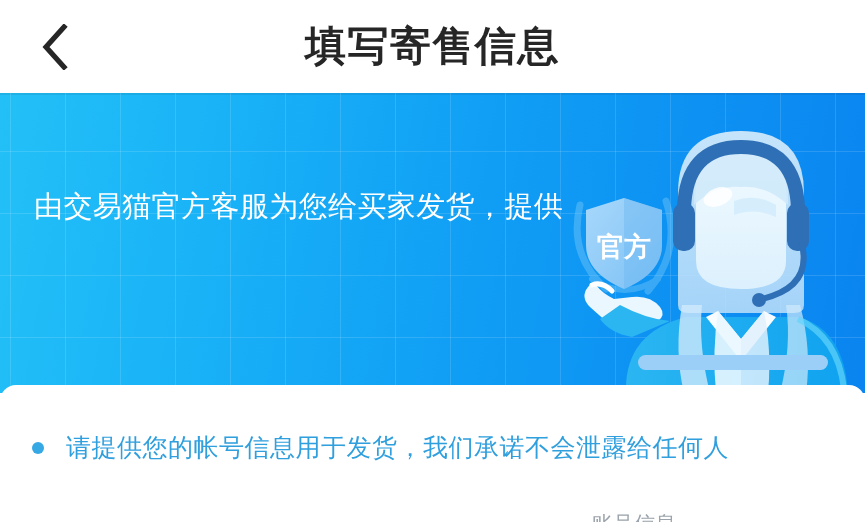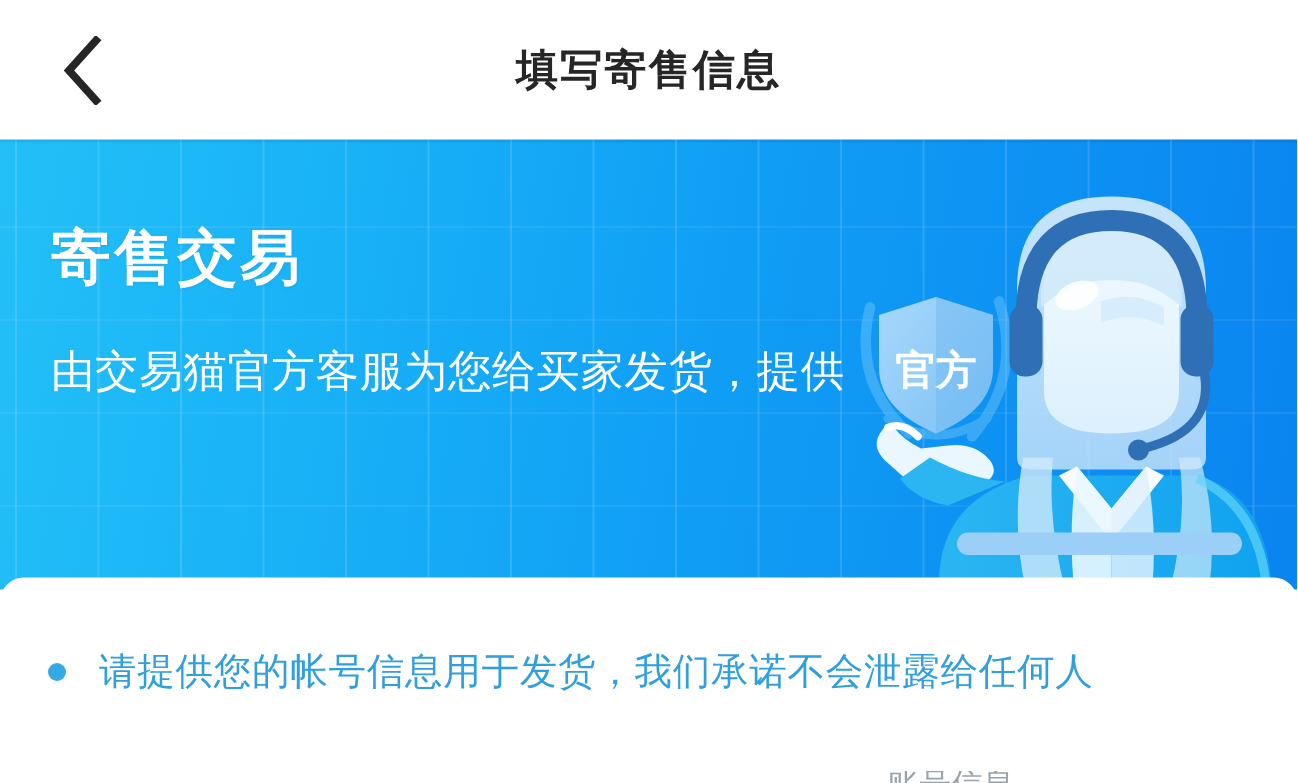--- a/index.html
+++ b/index.html
@@ -44,21 +44,21 @@
   }
   .back-btn svg { display: block; }
   .nav-title {
     position: absolute;
     left: 0;
     top: 0;
     width: 865px;
     height: 93px;
     line-height: 93px;
     text-align: center;
-    font-size: 28px;
+    font-size: 41px;
     font-weight: bold;
     color: #262626;
     letter-spacing: 1.5px;
   }
 
   
   .banner {
     position: absolute;
     left: 0;
     top: 93px;
@@ -185,21 +185,20 @@
         </svg>
       </span>
     </div>
   </div>
 
   <div class="banner">
     <div class="banner-topline"></div>
     <div class="banner-grid"></div>
 
     <div class="banner-text">
-      <div class="banner-title">寄售交易</div>
       <div class="banner-desc">
         <span class="line">由交易猫官方客服为您给买家发货，提供</span>
       </div>
     </div>
 
     <div class="illus">
       <svg width="295" height="300" viewBox="0 0 295 300" fill="none">
         <defs>
           <linearGradient id="hairG" x1="0" y1="0" x2="0" y2="1">
             <stop offset="0" stop-color="#cfe9fb" stop-opacity="0.95"></stop>

